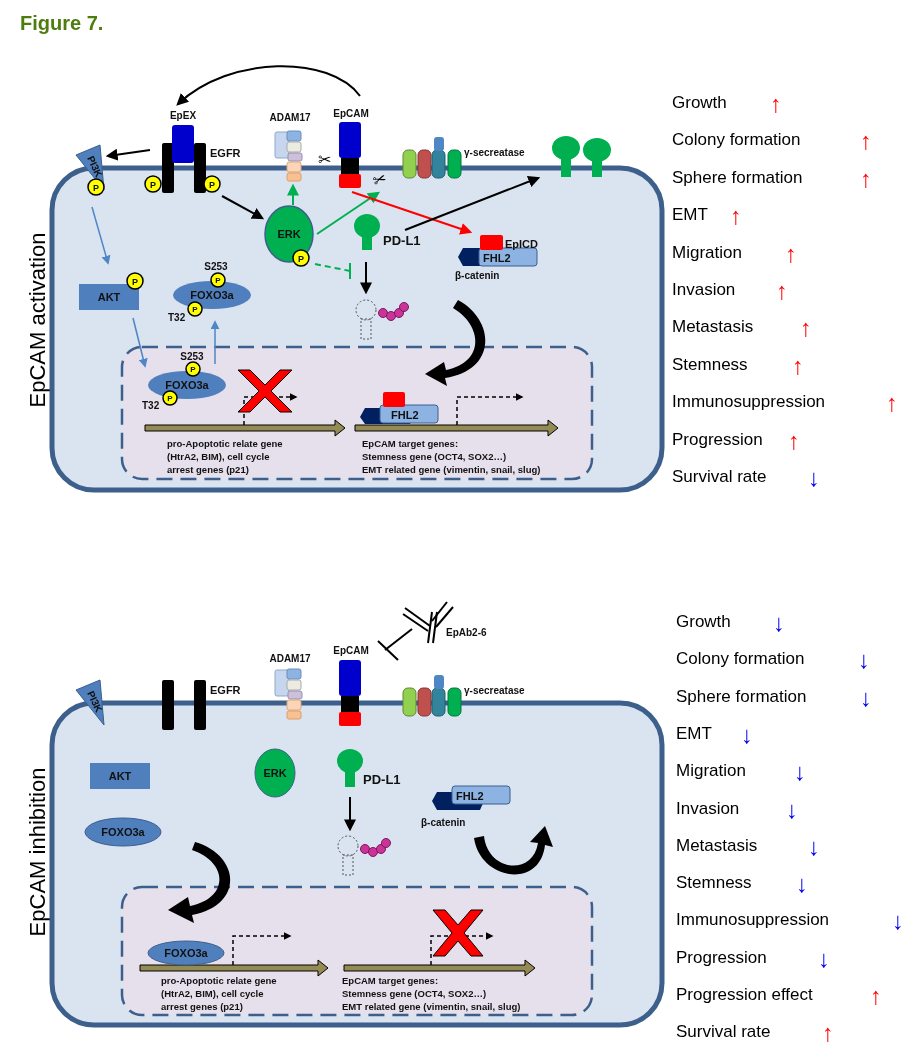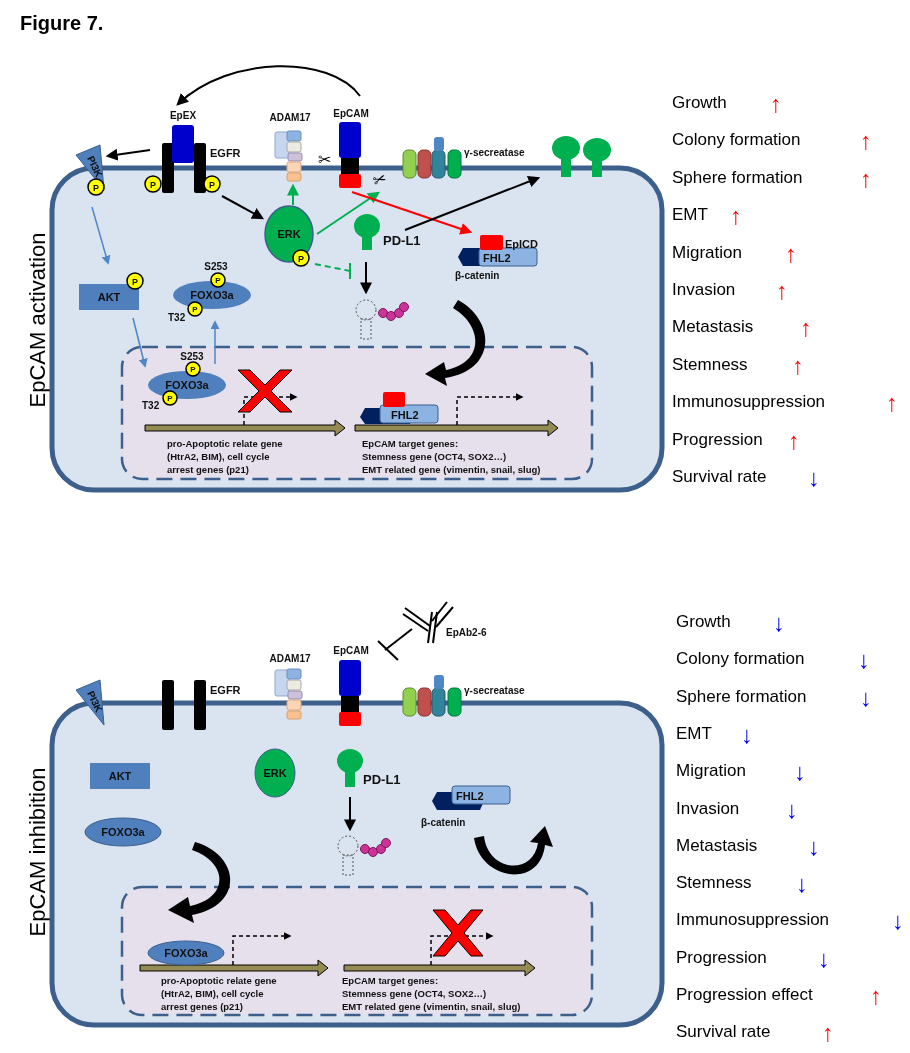--- a/index.html
+++ b/index.html
@@ -1,17 +1,17 @@
 <!DOCTYPE html>
 <html><head>
 <meta charset="utf-8">
 <style>
   html, body { margin:0; padding:0; background:#ffffff; }
   body { width:910px; height:1053px; position:relative; overflow:hidden; font-family:"Liberation Sans", sans-serif; }
-  #fig-title { position:absolute; left:20px; top:12px; font-size:20px; font-weight:bold; color:#000000; }
+  #fig-title { position:absolute; left:20px; top:12px; font-size:20px; font-weight:bold; color:#4d7c0f; }
   svg#diagram { position:absolute; left:0; top:0; }
   .lbl { font-family:"Liberation Sans", sans-serif; font-weight:bold; fill:#111; }
   .side { font-family:"Liberation Sans", sans-serif; font-size:22px; fill:#000; }
   .eff { position:absolute; font-size:17px; color:#000; white-space:nowrap; }
   .up { color:#ff0000; }
   .down { color:#0000ee; }
 </style>
 </head>
 <body>
 

